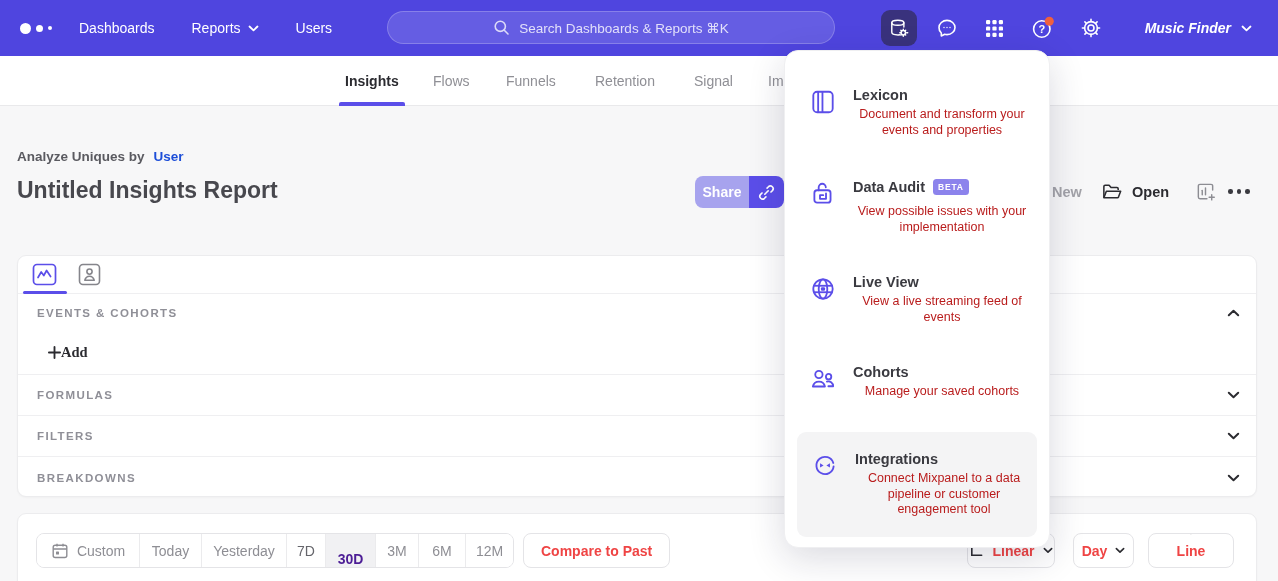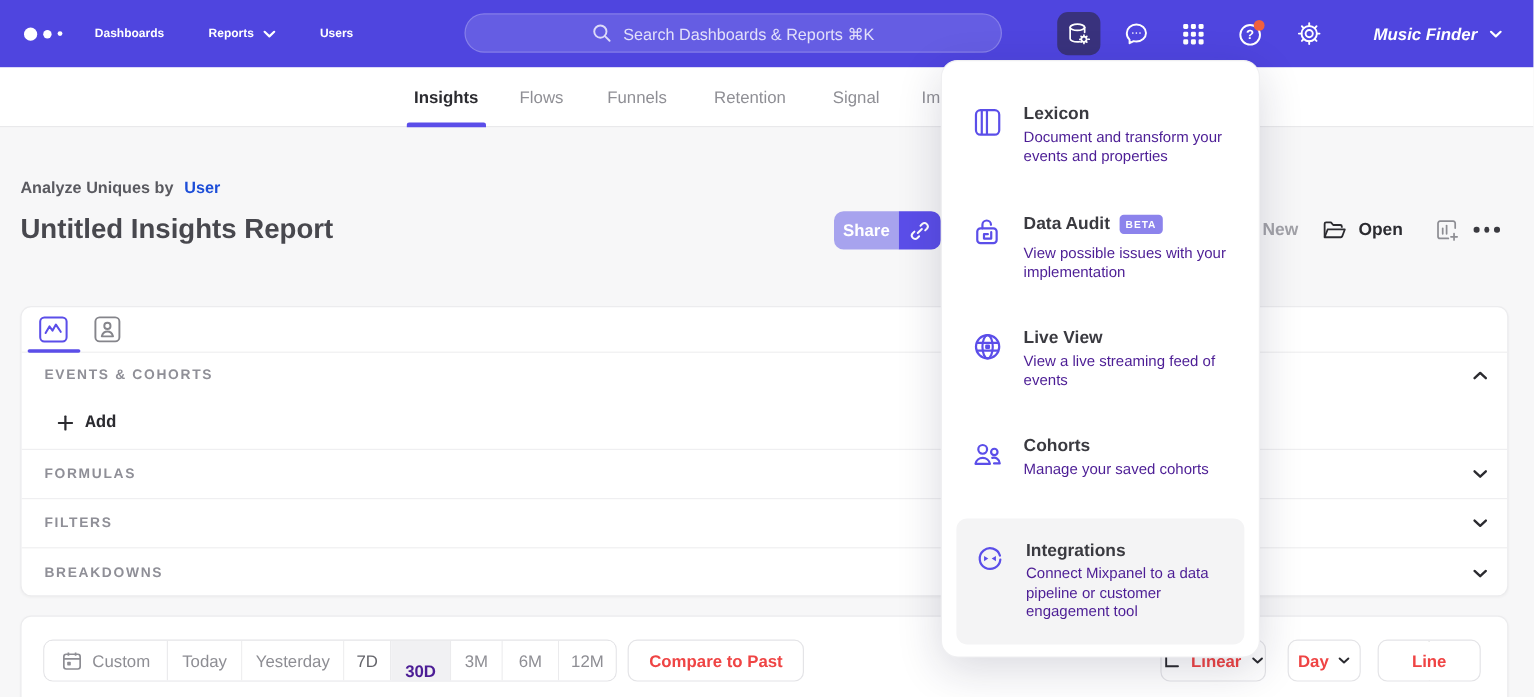--- a/index.html
+++ b/index.html
@@ -7,21 +7,21 @@
   body { font-family:"Liberation Sans", sans-serif; background:#F7F7F8; overflow:hidden; }
   #page { position:relative; width:1278px; height:581px; overflow:hidden; }
 
   
   .topbar { position:absolute; left:0; top:0; width:1278px; height:56px; background:#4F45DF; z-index:10; }
   .logo { position:absolute; left:20px; top:0; height:56px; display:flex; align-items:center; gap:5px; }
   .logo .c1 { width:11px; height:11px; border-radius:50%; background:#fff; }
   .logo .c2 { width:7px; height:7px; border-radius:50%; background:#fff; }
   .logo .c3 { width:4px; height:4px; border-radius:50%; background:#fff; }
   .topnav { position:absolute; left:79px; top:0; height:56px; display:flex; align-items:center; gap:37px; }
-  .topnav .nav-item { color:#fff; font-size:10px; font-weight:700; display:flex; align-items:center; gap:7px; cursor:pointer; }
+  .topnav .nav-item { color:#fff; font-size:14px; font-weight:400; display:flex; align-items:center; gap:7px; cursor:pointer; }
   .searchbar { position:absolute; left:387px; top:11px; width:448px; height:33px; border-radius:17px;
     background:rgba(255,255,255,0.13); border:1px solid rgba(255,255,255,0.22);
     display:flex; align-items:center; justify-content:center; gap:9px; color:#E2E0FA; font-size:13.5px; }
   .tb-icons { position:absolute; right:0; top:0; height:56px; display:flex; align-items:center; }
   .tb-iconbtn { width:36px; height:36px; border-radius:9px; display:flex; align-items:center; justify-content:center; margin-right:12px; }
   .tb-iconbtn.active { background:#39327D; }
   .workspace { display:flex; align-items:center; gap:10px; color:#fff; font-size:14px; font-weight:700; margin:0 26px 0 24px; cursor:pointer;font-style:italic; }
 
   
   .tabbar { position:absolute; left:0; top:56px; width:1278px; height:50px; background:#fff; border-bottom:1px solid #E9E9EB; z-index:5; }
@@ -54,41 +54,41 @@
   .qtab.t1 { left:14px; } .qtab.t2 { left:60px; }
   .qtab-underline { position:absolute; left:5px; bottom:-1px; width:44px; height:3.5px; background:#5B4EE9; border-radius:2px; }
   .qrow { position:absolute; left:0; right:0; display:flex; align-items:center; }
   .qrow .sec-label { margin-left:19px; font-size:11.5px; font-weight:700; letter-spacing:1.4px; color:#8F8F97; }
   .qrow .chev { position:absolute; right:16px; top:50%; transform:translateY(-50%); cursor:pointer; }
   .r-events { top:38px; height:37px; }
   .r-add { top:75px; height:43px; }
   .r-formulas { top:118px; height:41px; border-top:1px solid #EFEFF1; }
   .r-filters { top:159px; height:41px; border-top:1px solid #EFEFF1; }
   .r-breakdowns { top:200px; height:42px; border-top:1px solid #EFEFF1; }
-  .add-btn { margin-left:30px; display:flex; align-items:center; gap:10px; font-size:14.5px; font-weight:700; color:#2B2B30; cursor:pointer; background:none; border:none; font-family:Liberation Mono, monospace; }
+  .add-btn { margin-left:30px; display:flex; align-items:center; font-size:14.5px; font-weight:700; color:#2B2B30; cursor:pointer; background:none; border:none; font-family:Liberation Serif, serif; }
 
   
   .bcard { left:17px; top:513px; width:1240px; height:80px; border-radius:9px 9px 0 0; }
   .seg-control { position:absolute; left:18px; top:19px; height:35px; display:flex; border:1px solid #E4E4E7; border-radius:8px; overflow:hidden; background:#fff; }
   .seg { height:33px; display:flex; align-items:center; justify-content:center; gap:8px; font-size:14px; color:#8E8E94; border-right:1px solid #EBEBED; cursor:pointer; background:#fff; }
   .seg:last-child { border-right:none; }
   .seg.dark { color:#65656B; }
   .seg.active { background:#F1F1F3; color:#4c1d95; font-weight:700;align-items:flex-end; }
   .pill-btn { position:absolute; top:19px; height:35px; display:flex; align-items:center; justify-content:center; gap:8px;
     border:1px solid #E4E4E7; border-radius:8px; background:#fff; font-size:14px; font-weight:600; color:#ef4444; cursor:pointer; font-family:inherit; }
 
   
   .apps-panel { position:absolute; left:784px; top:50px; width:266px; height:498px; background:#fff;
     border:1px solid #EFEFF1; border-radius:14px; box-shadow:0 10px 36px rgba(25,25,60,0.16); z-index:60; }
   .menu-item { position:absolute; left:0; right:16px; display:flex; align-items:flex-start; gap:16px; padding-left:24px; cursor:pointer; }
   .menu-item .mi-icon { flex:0 0 auto; margin-top:1px; }
   .mi-title-row { display:flex; align-items:center; gap:8px; }
   .mi-title { font-size:14.5px; font-weight:700; color:#3A3A40; }
   .mi-badge { background:#8C83EC; color:#fff; font-size:8.5px; font-weight:700; letter-spacing:0.8px; padding:3px 5px; border-radius:3.5px; }
-  .mi-desc { margin-top:4px; width:178px; font-size:12.5px; line-height:1.25; color:#4c1d95; }
+  .mi-desc { margin-top:4px; width:178px; font-size:12.5px; line-height:1.25; color:#b91c1c;text-align:center; }
   .mi-0 { top:36px; } .mi-1 { top:128px; } .mi-2 { top:223px; } .mi-3 { top:313px; }
   .menu-item.highlighted { left:12px; right:12px; top:381px; background:#F4F4F5; border-radius:9px; padding:19px 12px 19px 14px; }
 
   svg { display:block; }
 </style>
 </head>
 <body>
 
 <div id="page">
 

